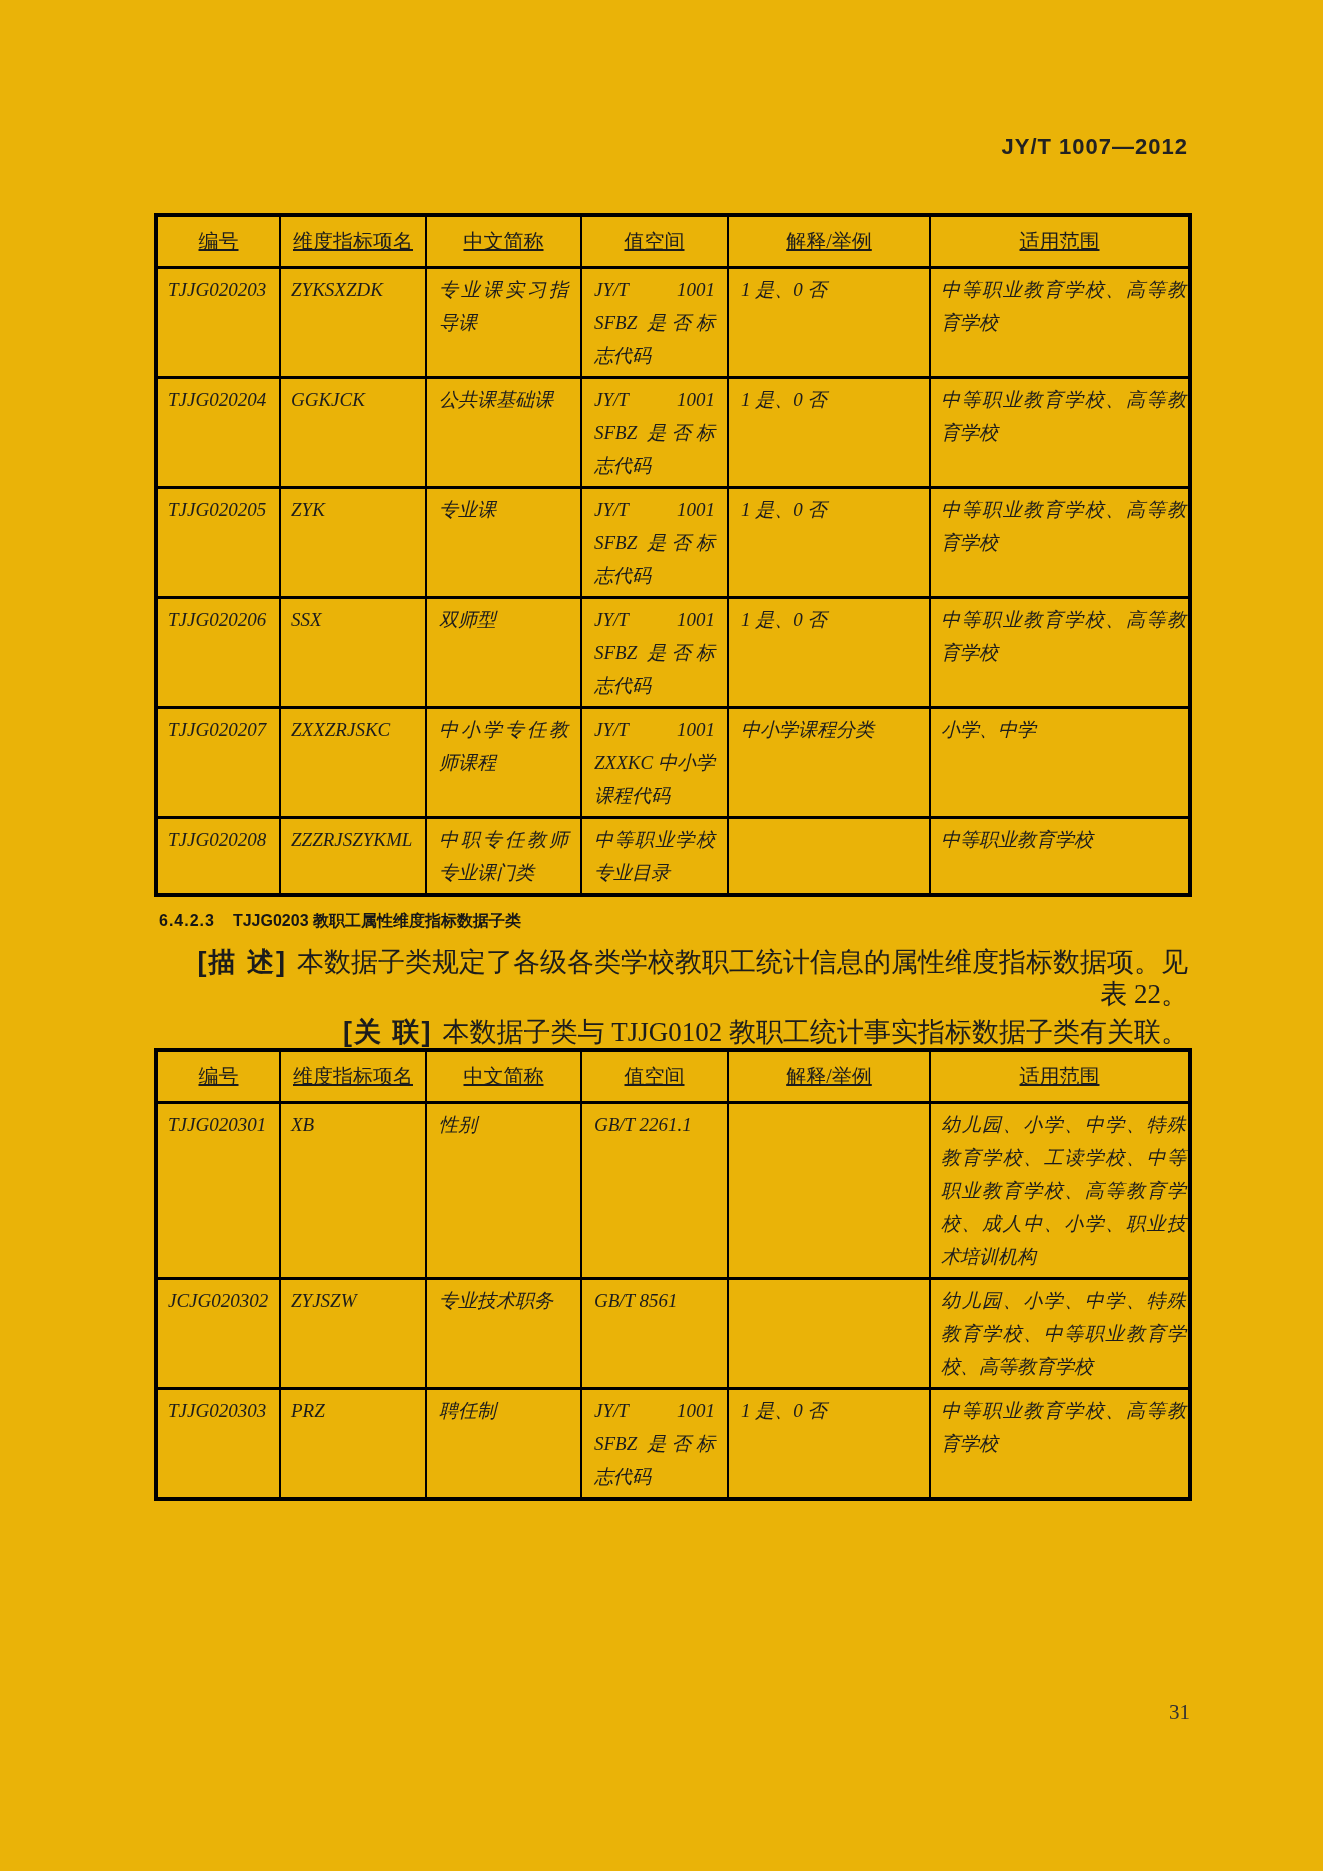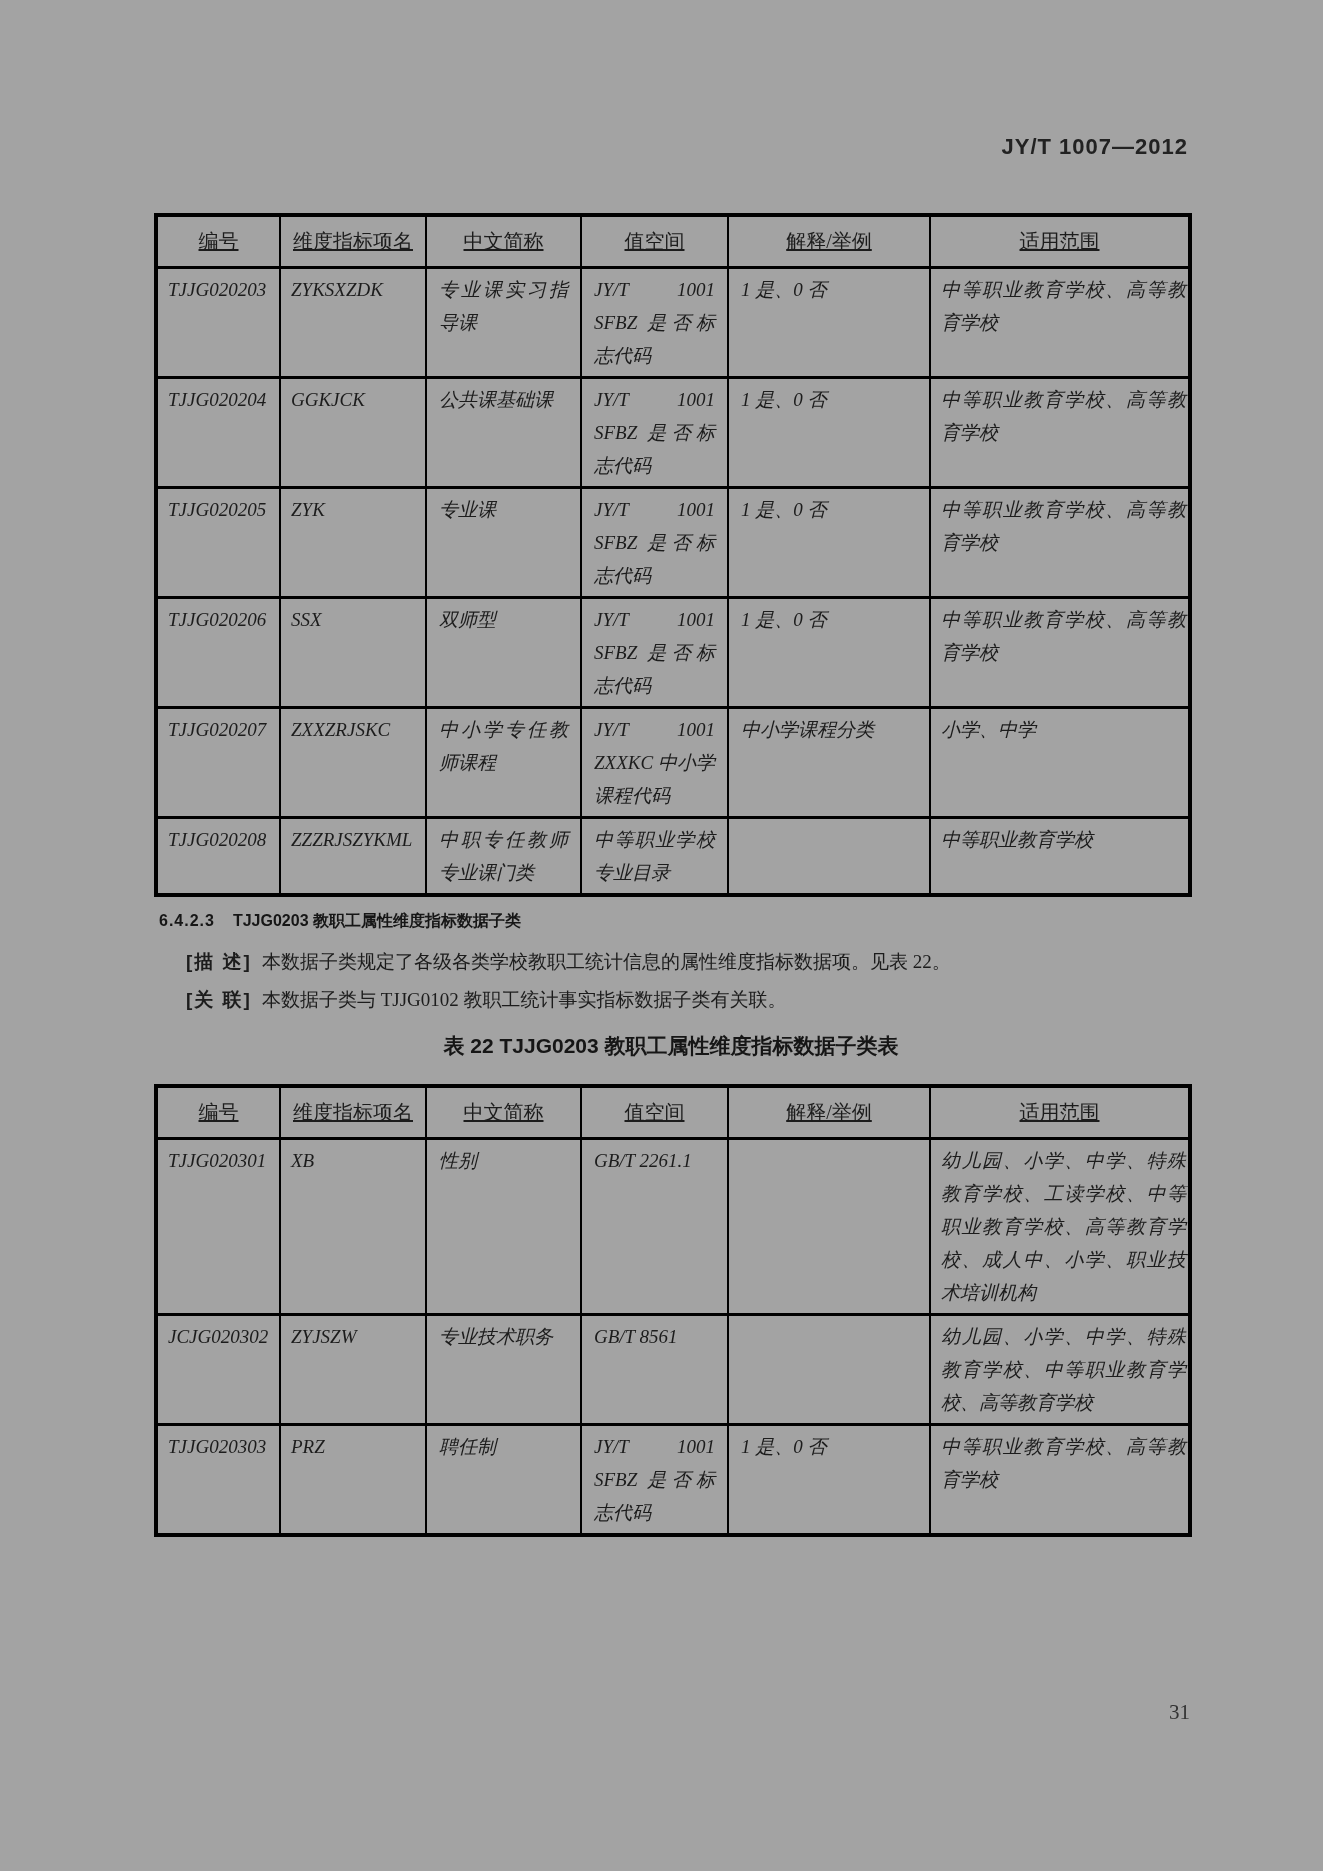--- a/index.html
+++ b/index.html
@@ -1,33 +1,33 @@
 <!DOCTYPE html>
 <html><head>
 <meta charset="utf-8">
 <style>
   html,body{margin:0;padding:0;background:#fff;}
-  .page{position:relative;width:1323px;height:1871px;background:#a3a3a3;color:#1c1c1c;
+  .page{position:relative;width:1323px;height:1871px;background:#eab308;color:#1c1c1c;
         font-family:"Liberation Serif","DejaVu Serif",serif;}
   .doc-code{position:absolute;top:134px;right:135px;
         font-family:"Liberation Sans","DejaVu Sans",sans-serif;
         font-size:22px;font-weight:600;letter-spacing:1px;color:#222;}
   .content{position:absolute;left:154px;top:213px;width:1034px;}
   table.std{border-collapse:collapse;table-layout:fixed;width:1034px;
         border:4px solid #000;font-size:19px;line-height:33px;}
   table.std th{border:2px solid #000;border-bottom:3px solid #000;
         font-weight:normal;text-align:center;padding:8px 4px;font-size:20px;text-decoration:underline;}
   table.std td{border:2px solid #000;border-top:3px solid #000;vertical-align:top;
         padding:4px 12px;text-align:justify;text-justify:inter-ideograph;font-style:italic;}
   table.std td.c-code,table.std td.c-item{white-space:nowrap;padding:4px 10px;}
   table.std td.c-scope{padding:4px 2px 4px 10px;}
   .sec-heading{margin:14px 0 0 5px;font-family:"Liberation Sans","DejaVu Sans",sans-serif;
         font-size:16px;font-weight:bold;color:#161616;}
   .sec-heading .sec-num{margin-right:18px;letter-spacing:1px;}
-  .para{margin:14px 0 0 0;padding-left:32px;font-size:19px;line-height:32px;}
+  .para{margin:14px 0 0 0;padding-left:32px;font-size:27px;line-height:32px;text-align:right;}
   .para.rel{margin-top:6px;}
   .para .lbl{font-family:"Liberation Sans","DejaVu Sans",sans-serif;
         font-weight:bold;margin-right:10px;letter-spacing:2px;}
   .tbl-caption{margin:16px 0 24px 0;text-align:center;
         font-family:"Liberation Sans","DejaVu Sans",sans-serif;
         font-size:21px;font-weight:bold;color:#161616;}
   .page-number{position:absolute;top:1700px;right:133px;font-size:21px;color:#333;}
 </style>
 </head>
 <body>
@@ -113,21 +113,20 @@
       <span class="sec-num">6.4.2.3</span><span>TJJG0203 教职工属性维度指标数据子类</span>
     </div>
 
     <p class="para desc">
       <span class="lbl">[描 述]</span><span>本数据子类规定了各级各类学校教职工统计信息的属性维度指标数据项。见表 22。</span>
     </p>
     <p class="para rel">
       <span class="lbl">[关 联]</span><span>本数据子类与 TJJG0102 教职工统计事实指标数据子类有关联。</span>
     </p>
 
-    <div class="tbl-caption">表 22 TJJG0203 教职工属性维度指标数据子类表</div>
 
     <table class="std">
       <colgroup>
         <col style="width:124px">
           <col style="width:146px">
           <col style="width:155px">
         <col style="width:147px">
           <col style="width:202px">
           <col style="width:260px">
       </colgroup>

